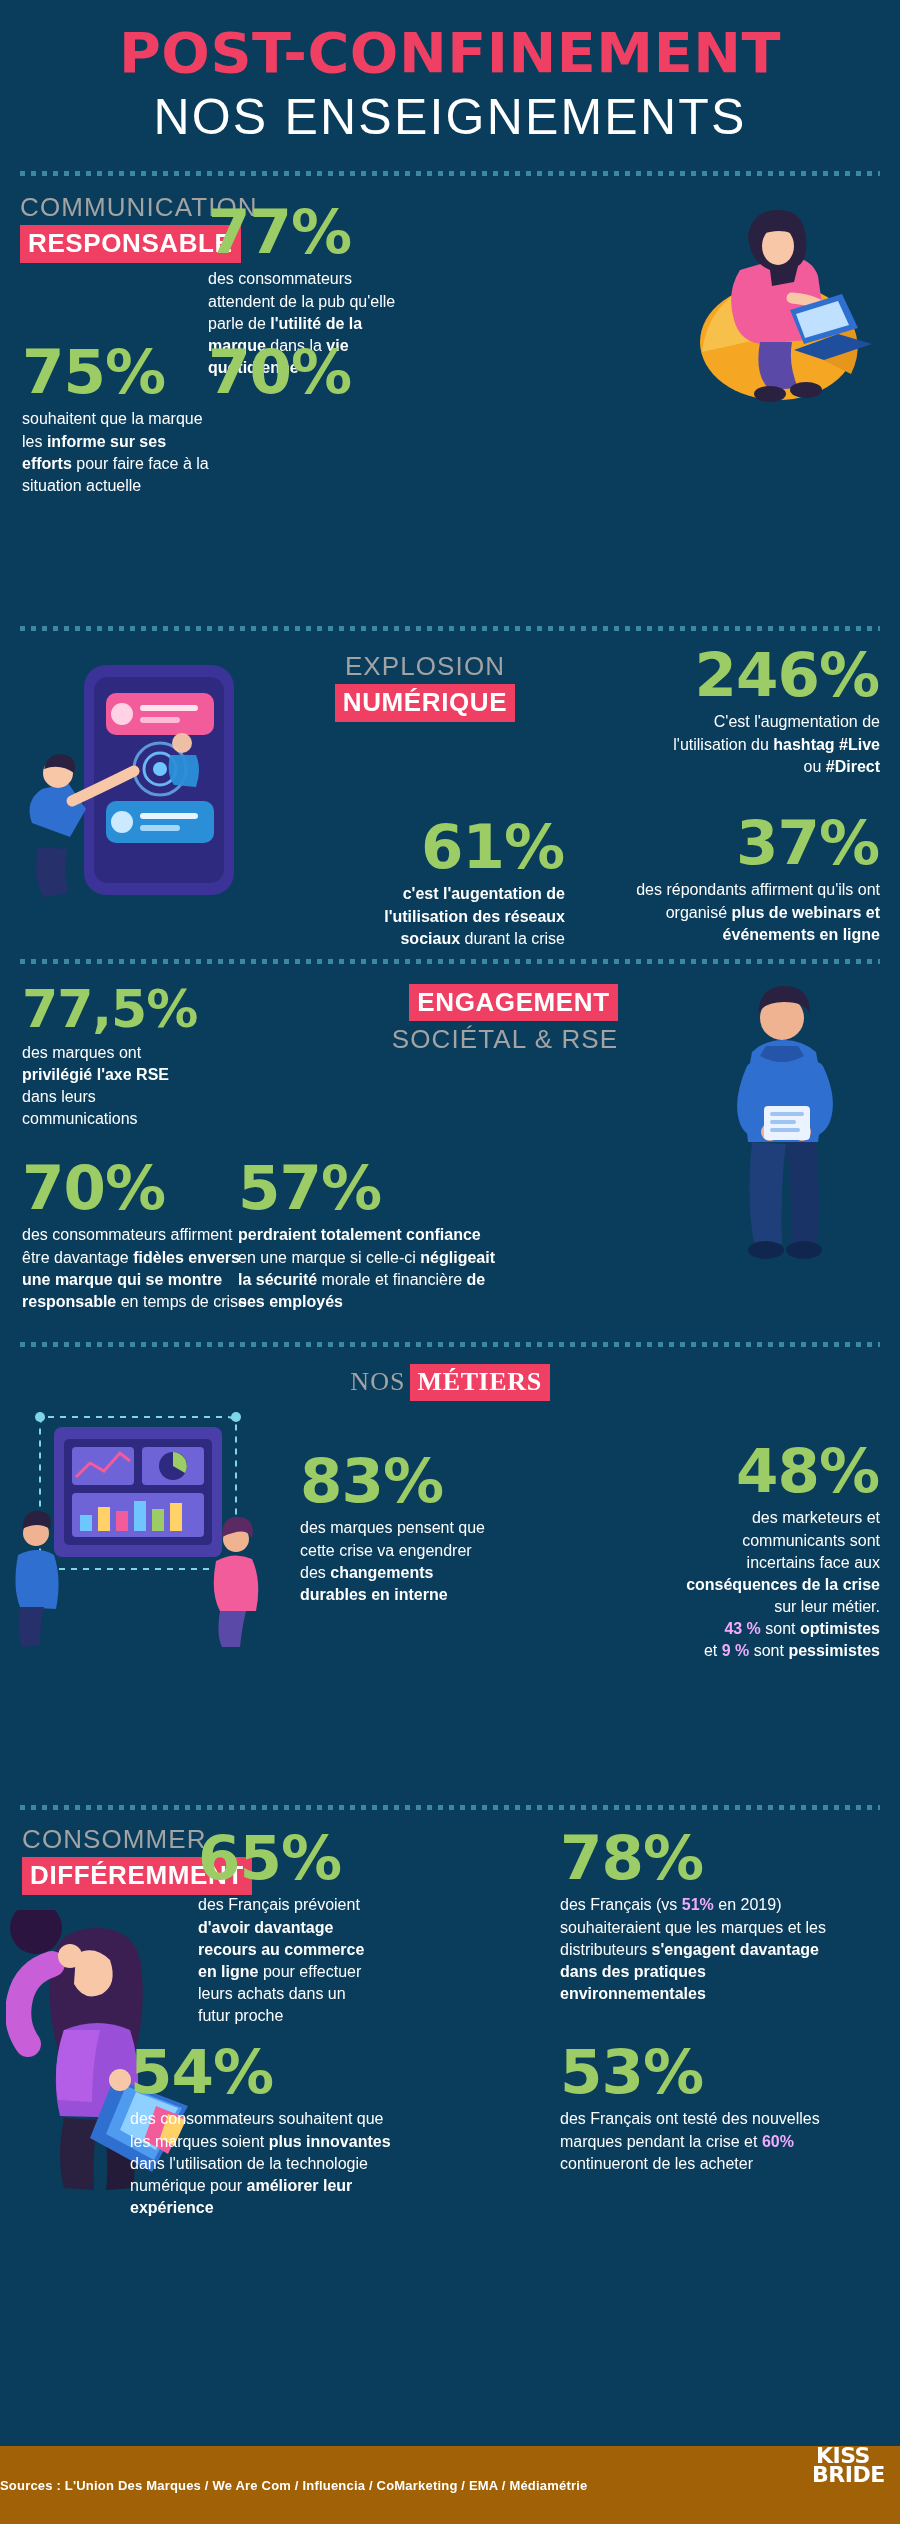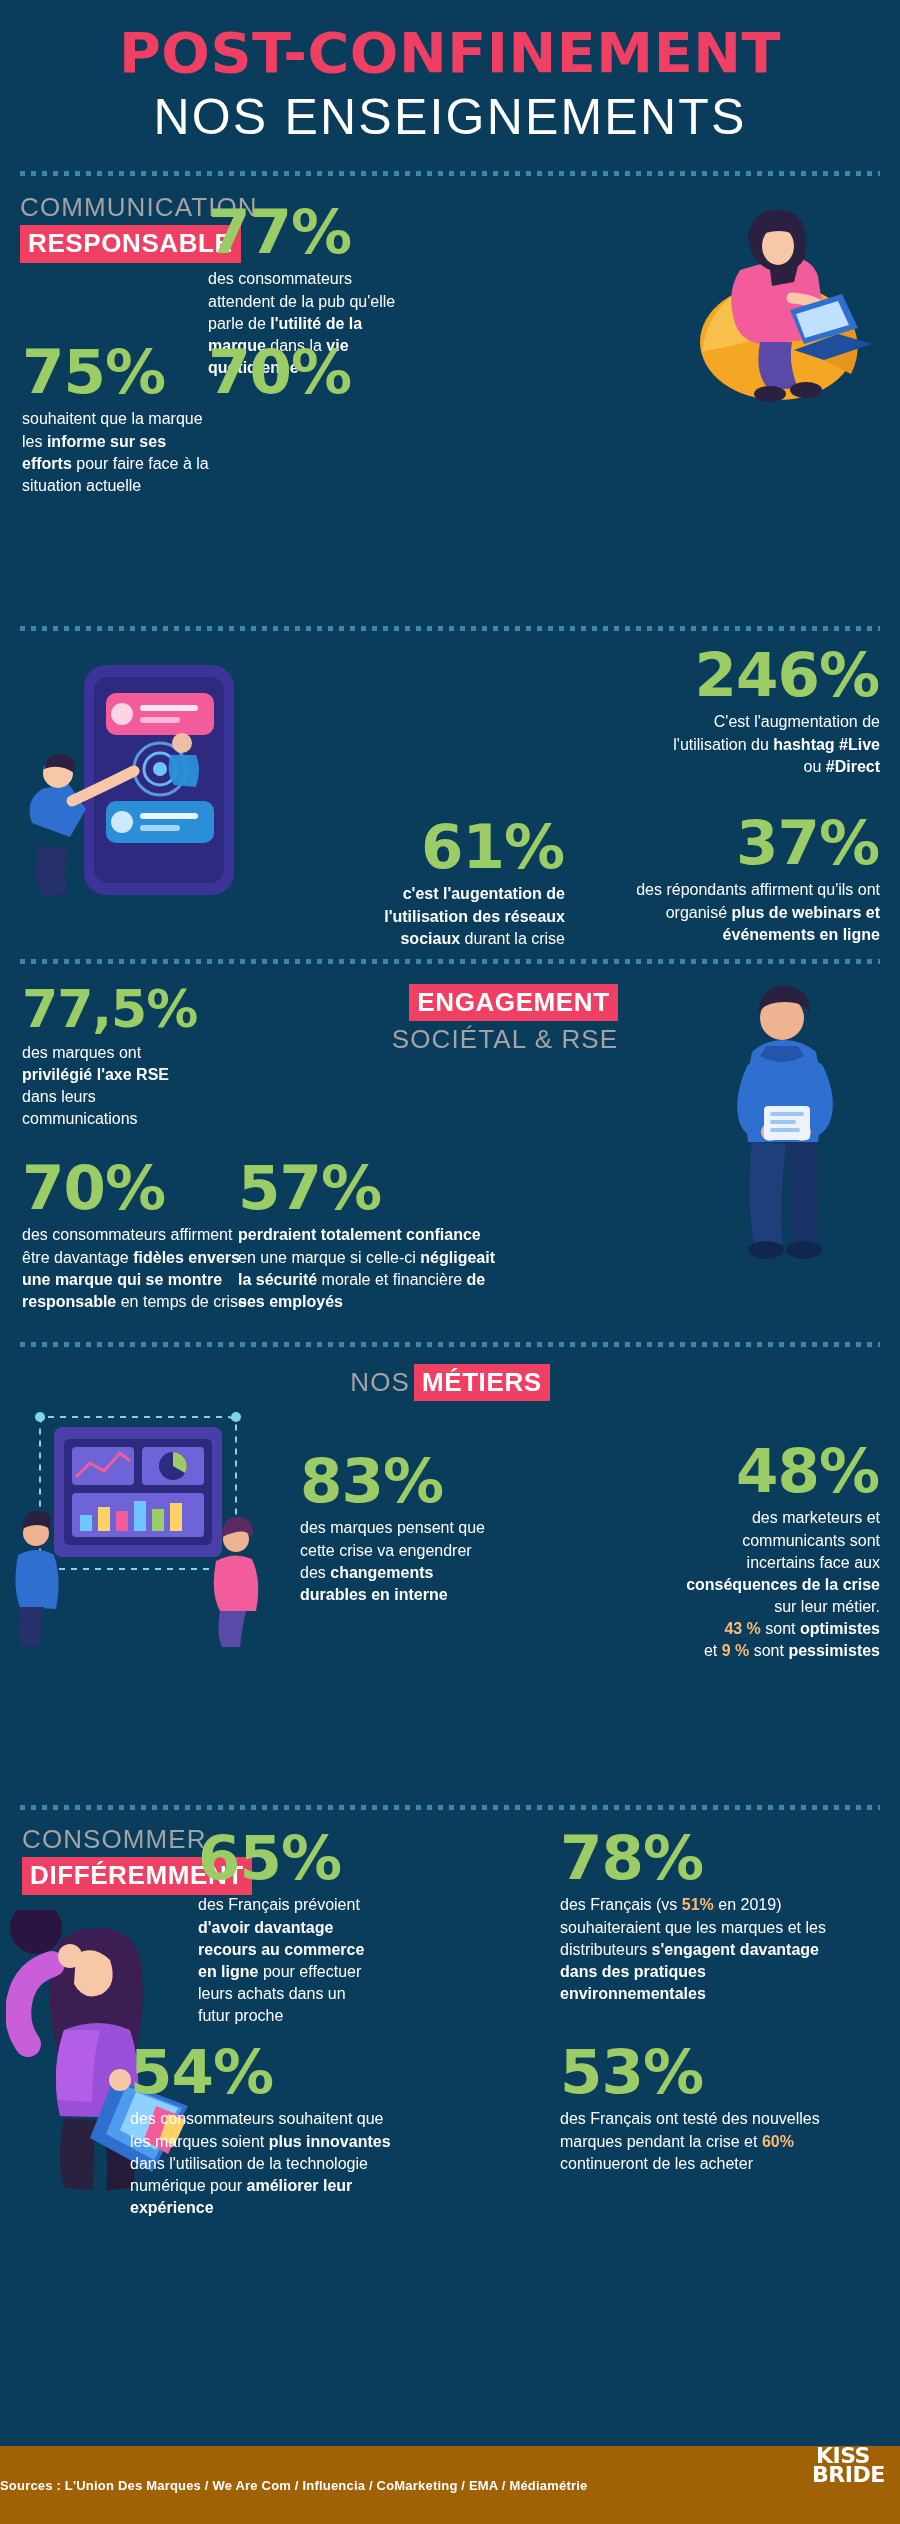--- a/index.html
+++ b/index.html
@@ -86,21 +86,21 @@
   .pct.xl  { font-size: 61px; }
 
   .body {
     font-size: 16px;
     line-height: 1.38;
     color: #ffffff;
     font-weight: 400;
     margin-top: 7px;
   }
   .body b { font-weight: 700; }
-  .body .grn { color: #fdba74; font-weight: 700; }
+  .body .grn { color: #f0abfc; font-weight: 700; }
   .right { text-align: right; }
   .center { text-align: center; }
   .col { position: relative; }
 
   
   .illu { position: absolute; }
 
   
   .footer {
     position: absolute;
@@ -219,20 +219,24 @@
     <path d="M24 196 q-6 34 6 50 l24 -4 q-6 -26 0 -44z" fill="#26306b"></path>
 
     <path d="M150 52 q-12 -16 2 -28 l24 -4 l12 22 l-14 20z" fill="#f25c9b" opacity="0"></path>
 
     <g opacity="0.95">
       <circle cx="168" cy="92" r="10" fill="#f8c7a8"></circle>
       <path d="M156 104 q-4 20 4 30 l22 2 q6 -18 0 -32z" fill="#2b8fd8"></path>
     </g>
   </svg>
 
+  <div class="sec-head" style="position:absolute; left:310px; top:6px; text-align:center; width:230px;">
+    <span class="light">EXPLOSION</span>
+    <span class="pinkbar">NUMÉRIQUE</span>
+  </div>
 
   <div class="col right" style="position:absolute; left:600px; top:0px; width:280px;">
     <div class="pct xl">
       <span>246</span><span class="sym">%</span>
     </div>
     <div class="body" style="width:210px; margin-left:auto;"><span>C'est l'augmentation de l'utilisation du </span><b>hashtag #Live</b><span> ou </span><b>#Direct</b></div>
   </div>
 
   <div class="col right" style="position:absolute; left:330px; top:172px; width:235px;text-align:right;">
     <div class="pct xl">
@@ -302,21 +306,21 @@
       <span>57</span><span class="sym">%</span>
     </div>
     <div class="body"><b>perdraient totalement confiance</b><span> en une marque si celle-ci </span><b>négligeait la sécurité</b><span> morale et financière </span><b>de ses employés</b></div>
   </div>
 </div>
 
 <div class="divider"></div>
 
 <div class="section" style="height:430px;">
 
-  <div class="sec-head inline-row center" style="margin-top:4px;">
+  <div class="sec-head inline-row center" style="margin-top:4px;font-family:Liberation Serif, serif;">
     <span class="light">NOS</span><span class="pinkbar" style="margin-left:4px; vertical-align:baseline;">MÉTIERS</span>
   </div>
 
   <svg class="illu" style="left:10px; top:50px;" width="260" height="240" viewBox="0 0 260 240">
     <rect x="44" y="16" width="168" height="130" rx="8" fill="#4a3fa8"></rect>
     <rect x="54" y="28" width="148" height="106" rx="5" fill="#2e2a80"></rect>
     <rect x="62" y="36" width="62" height="38" rx="4" fill="#6f63d8"></rect>
     <polyline points="66,66 80,52 94,60 110,42 120,50" fill="none" stroke="#f25c9b" stroke-width="3"></polyline>
     <rect x="132" y="36" width="62" height="38" rx="4" fill="#6f63d8"></rect>
     <circle cx="163" cy="55" r="14" fill="#2e2a80"></circle>

